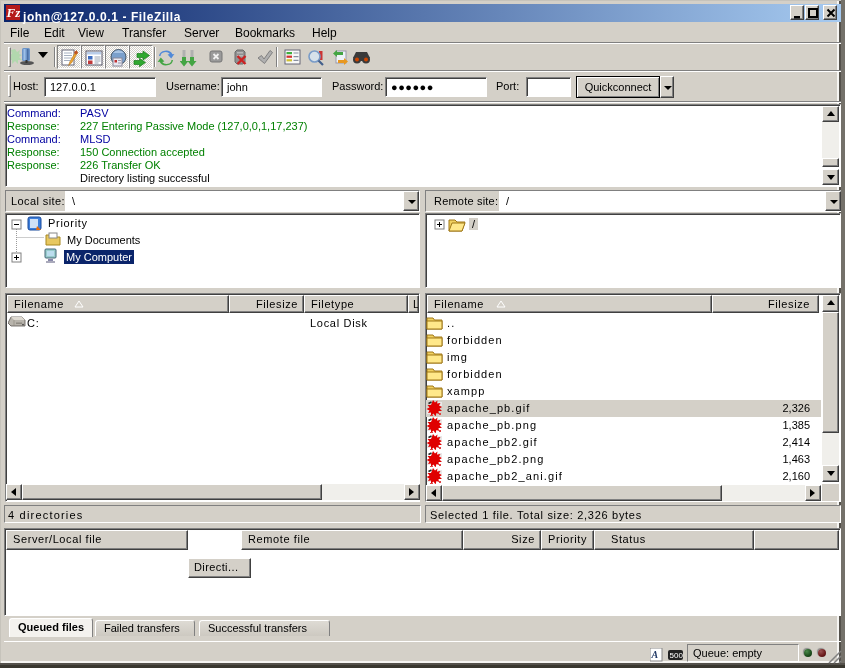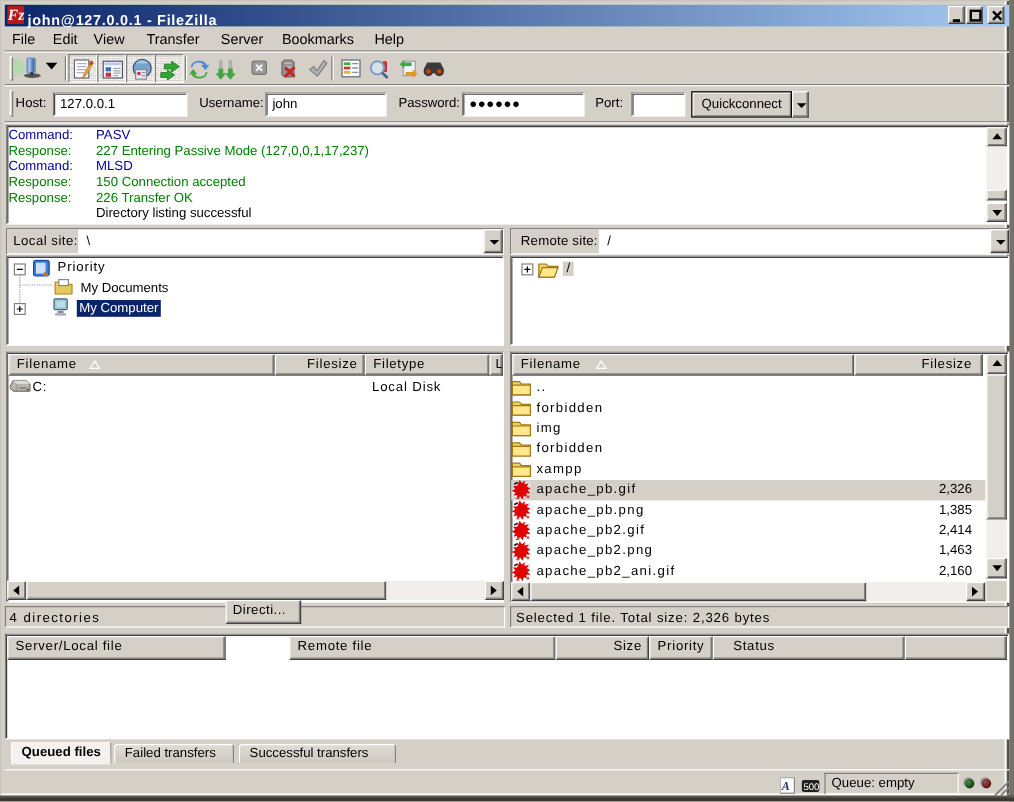--- a/index.html
+++ b/index.html
@@ -520,21 +520,21 @@
 <div class="sb-thumb" style="left:442px; top:485px; width:280px; height:16px;"></div>
 <div class="sb-track" style="left:722px; top:485px; width:83px; height:16px;"></div>
 <div class="sb-btn" style="left:805px; top:485px; width:16px; height:16px;"></div>
 <div class="arrow" style="left:810px; top:489px; border-top:4px solid transparent; border-bottom:4px solid transparent; border-left:5px solid #000;"></div>
 <div class="abs" style="left:822px; top:484px; width:17px; height:17px; background:#d4d0c8;"></div>
 
 <div class="statusbar-pane" style="left:425px; top:505px; width:416px;">Selected 1 file. Total size: 2,326 bytes</div>
 
 <div class="abs sunken" style="left:4px; top:528px; width:837px; height:88px;"></div>
 <div class="hdr" style="left:6px; top:530px; width:182px; height:20px;">Server/Local file</div>
-<div class="hdr" style="left:188px; top:500px; width:63px; height:20px; padding-left:5px; letter-spacing:0.4px;">Directi...</div>
+<div class="hdr" style="left:188px; top:558px; width:63px; height:20px; padding-left:5px; letter-spacing:0.4px;">Directi...</div>
 <div class="hdr" style="left:241px; top:530px; width:222px; height:20px;">Remote file</div>
 <div class="hdr" style="left:463px; top:530px; width:78px; height:20px; text-align:right; padding-right:5px;">Size</div>
 <div class="hdr" style="left:541px; top:530px; width:53px; height:20px;">Priority</div>
 <div class="hdr" style="left:594px; top:530px; width:160px; height:20px; padding-left:16px;">Status</div>
 <div class="hdr" style="left:754px; top:530px; width:85px; height:20px;"></div>
 
 <div class="tab" style="left:9px; top:618px; width:84px; background:#f4f2ee; font-weight:bold; height:19px; z-index:3;">Queued files</div>
 <div class="tab" style="left:95px; top:620px; width:100px; height:16px; padding-top:1px; background:linear-gradient(#dedbd4,#cdc9c1);">Failed transfers</div>
 <div class="tab" style="left:199px; top:620px; width:131px; height:16px; padding-top:1px; background:linear-gradient(#dedbd4,#cdc9c1);">Successful transfers</div>
 

